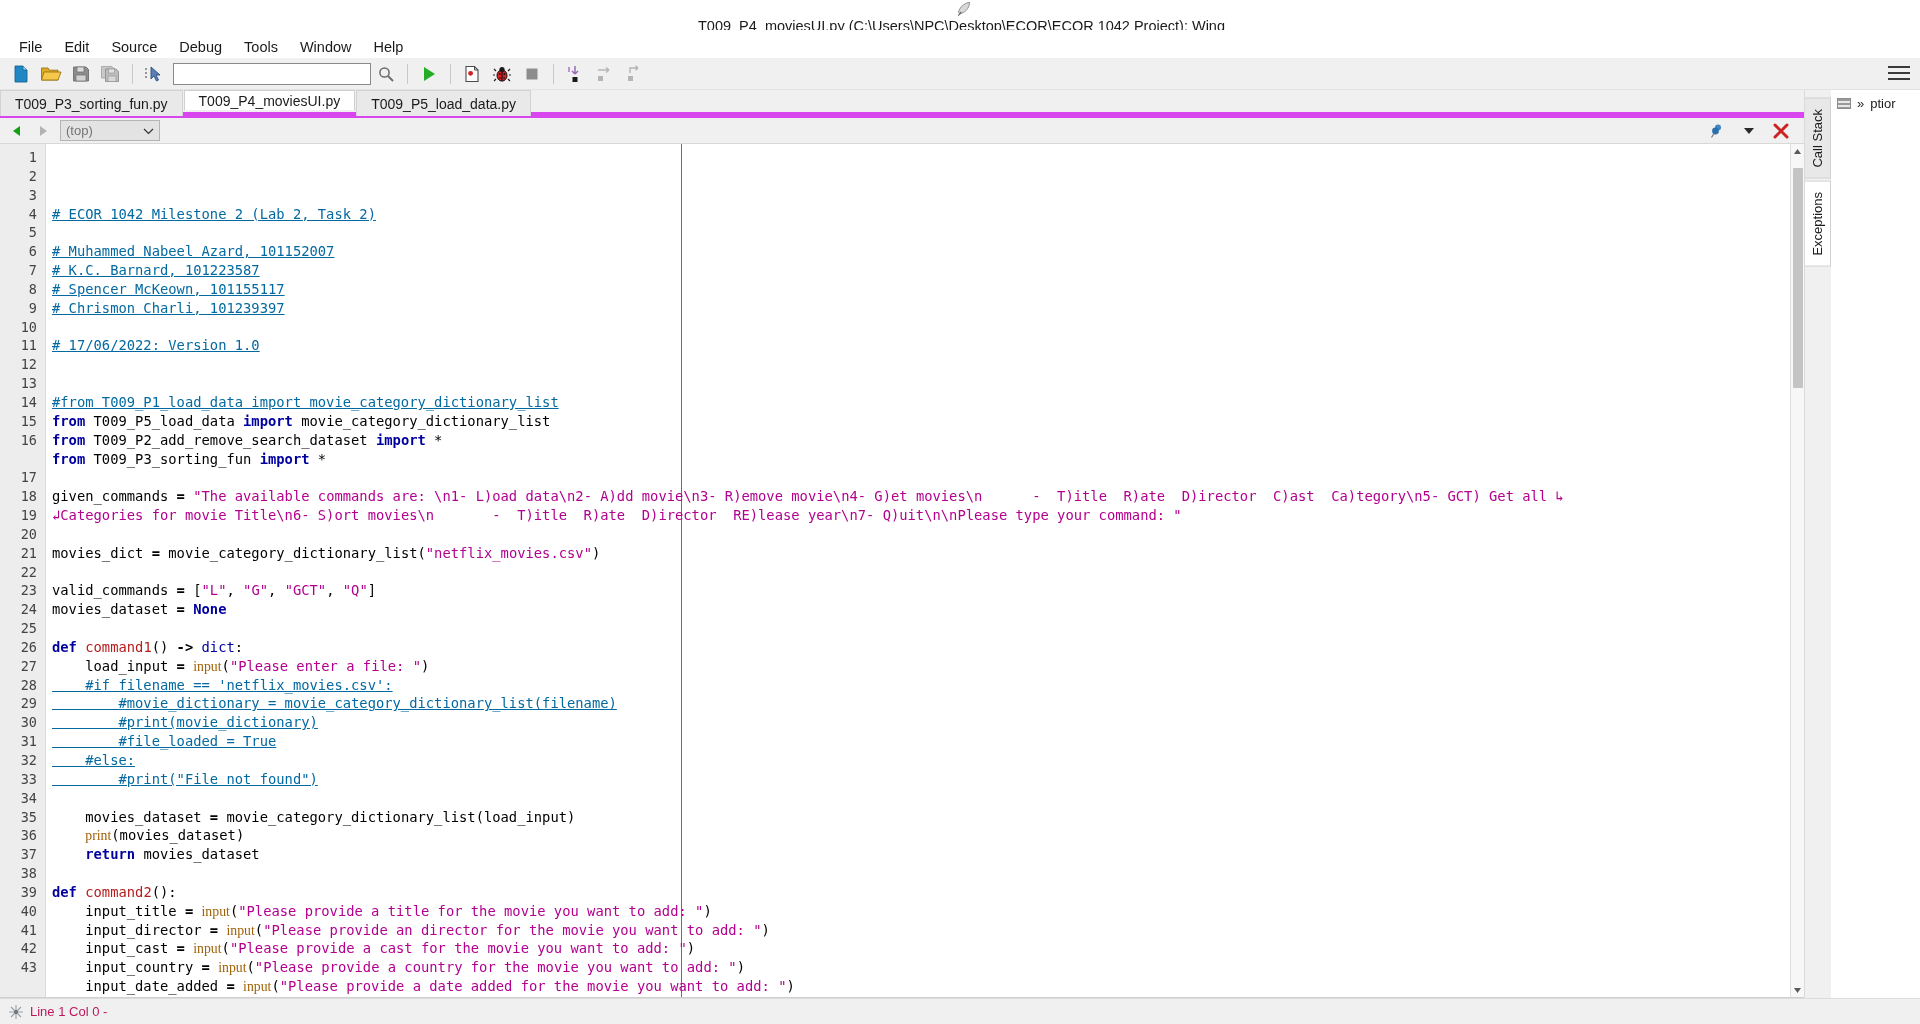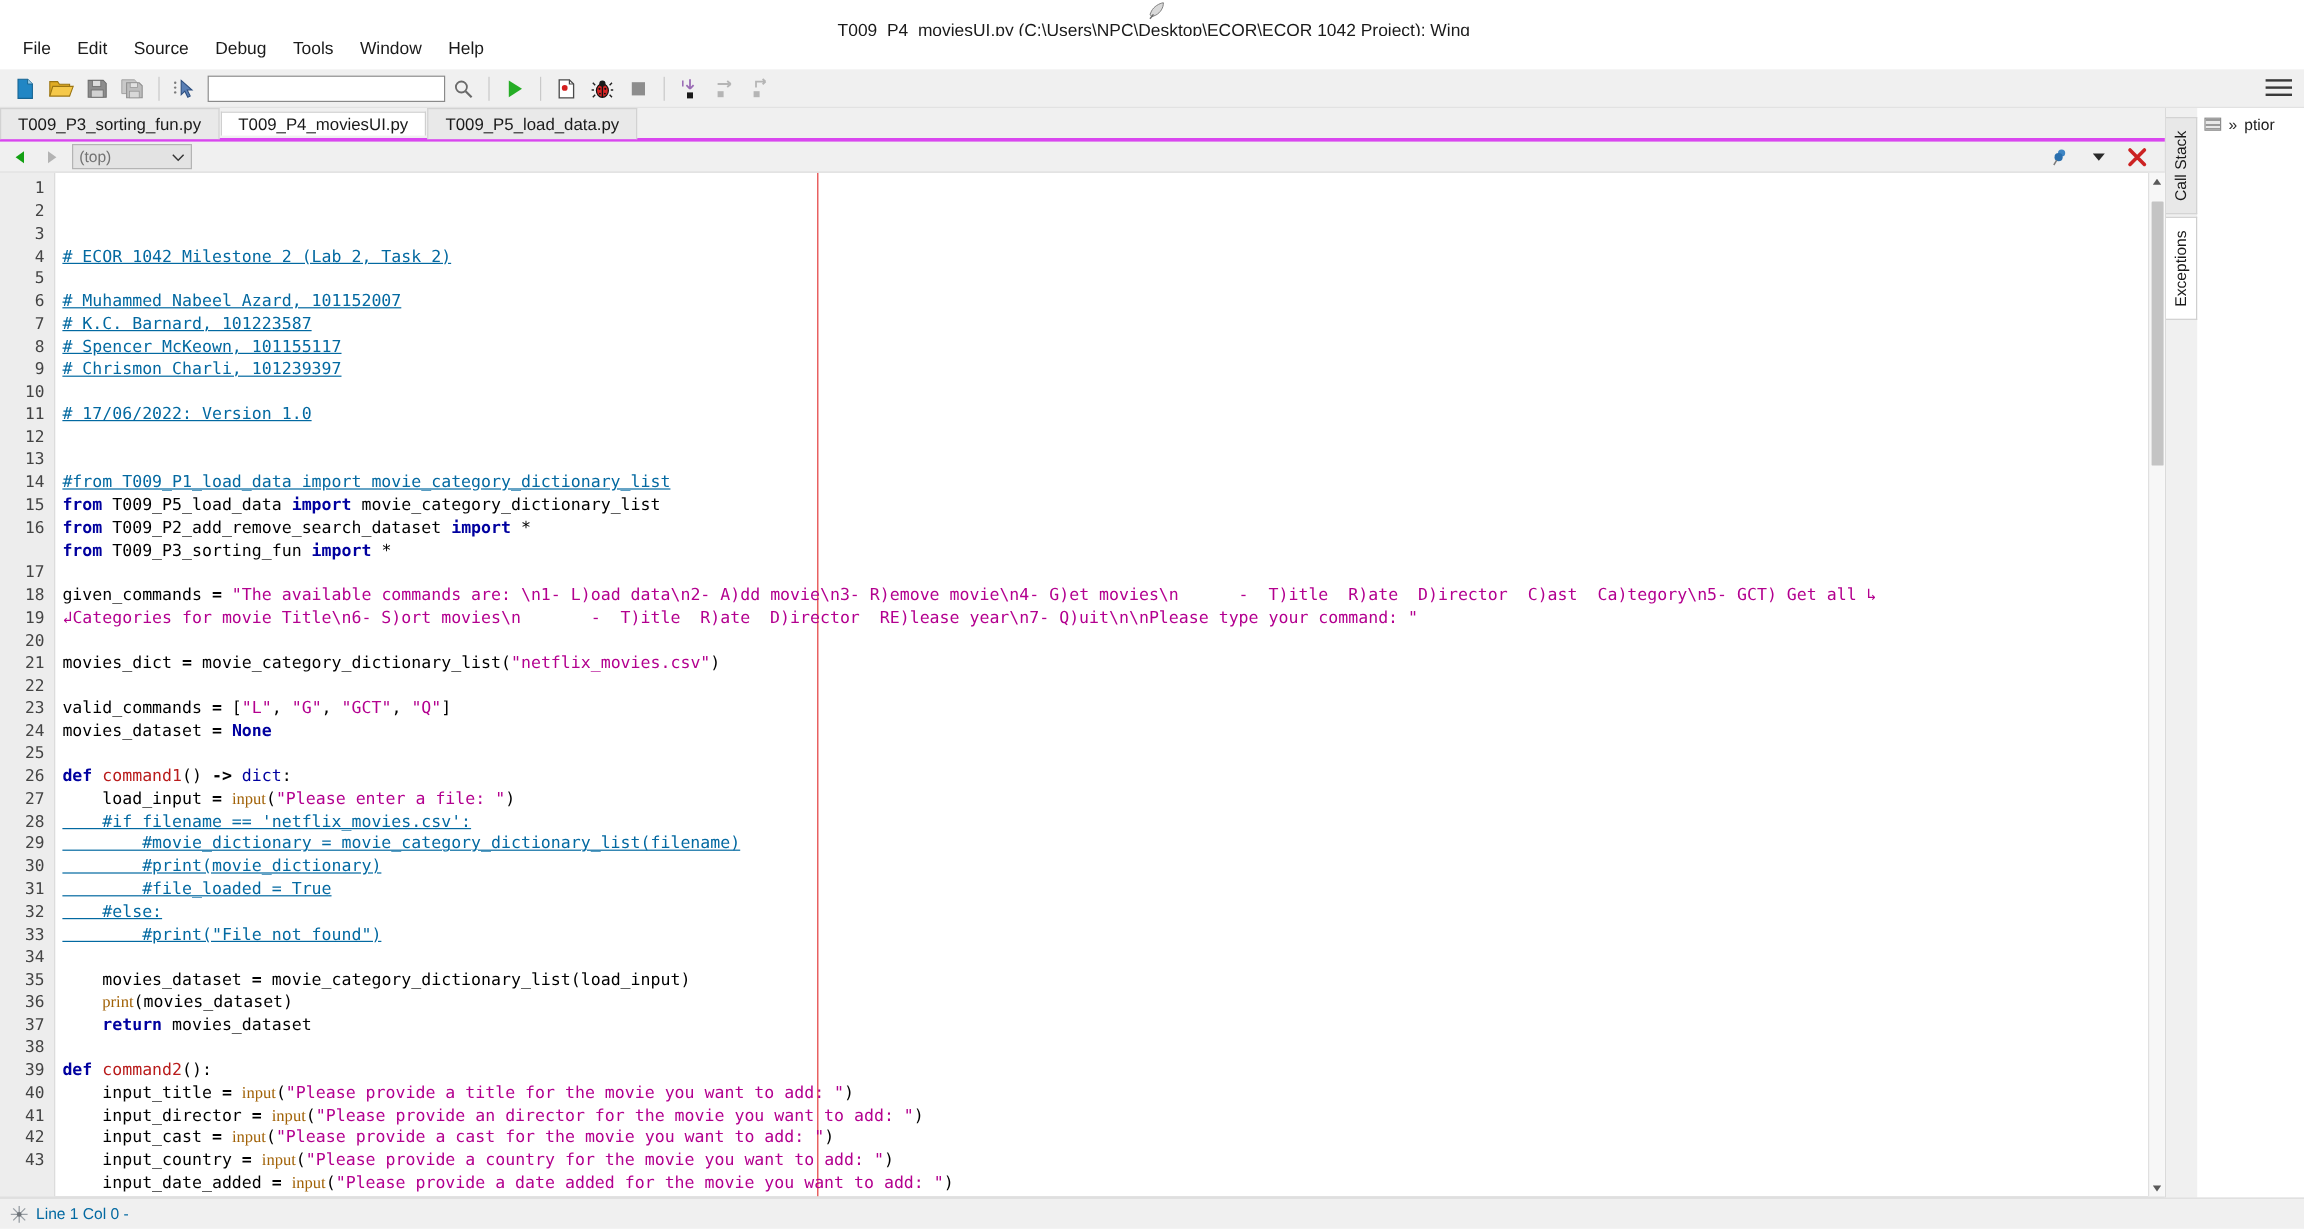--- a/index.html
+++ b/index.html
@@ -39,21 +39,21 @@
     display: flex; align-items: center; justify-content: center;
     color: #333;
   }
   .tb-btn svg { display:block; }
   .tb-close { margin-right: 0; }
 
   
   .menubar {
     height: 28px; min-height: 28px;
     background: #ffffff;
-    display: flex; align-items: flex-start;
+    display: flex; align-items: flex-end;
     padding-left: 8px;
   }
   .menu-item {
     font-size: 14.5px; color: #1a1a1a;
     padding: 3px 11px;
     cursor: default; white-space: nowrap;
   }
 
   
   .toolbar {
@@ -95,22 +95,22 @@
     background: #f0f0f0;
   }
   .editor-col {
     flex: 1; display: flex; flex-direction: column; min-width: 0;
   }
 
   
   .filetabs {
     height: 28px; min-height: 28px;
     background: #f0f0f0;
-    display: flex; align-items: center;
-    border-bottom: 3px solid #d946ef;
+    display: flex; align-items: flex-start;
+    border-bottom: 6px solid #d946ef;
     position: relative;
   }
   .ftab {
     height: 26px;
     padding: 0 14px;
     display: flex; align-items: center;
     font-size: 14px;
     color: #1a1a1a;
     background: #e9e9e9;
     border: 1px solid #d2d2d2;
@@ -255,21 +255,21 @@
   }
   .rp-chev { color: #2a2a2a; font-size: 13px; }
 
   
   .statusbar {
     height: 26px; min-height: 26px;
     background: #f0f0f0;
     display: flex; align-items: center;
     border-top: 1px solid #dcdcdc;
     padding-left: 6px;
-    font-size: 13px; color: #0369a1;
+    font-size: 13px; color: #be185d;
   }
   .sb-icon { width: 20px; height:20px; display:flex; align-items:center; justify-content:center; margin-right:4px;}
 </style>
 </head>
 <body>
 
 <div id="app">
 
   <div class="titlebar">
     <div class="tb-icon">

